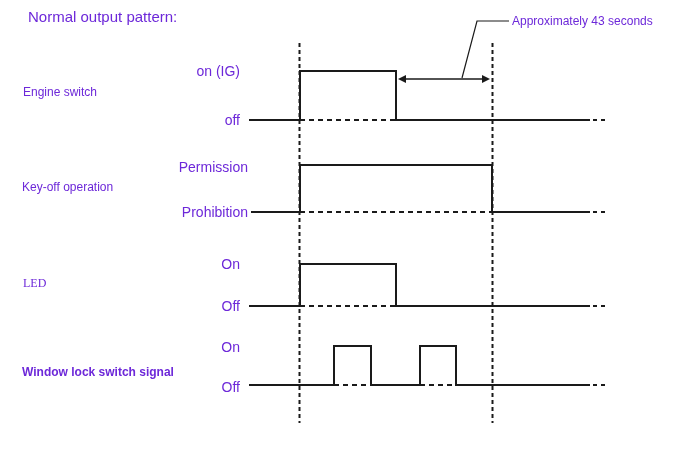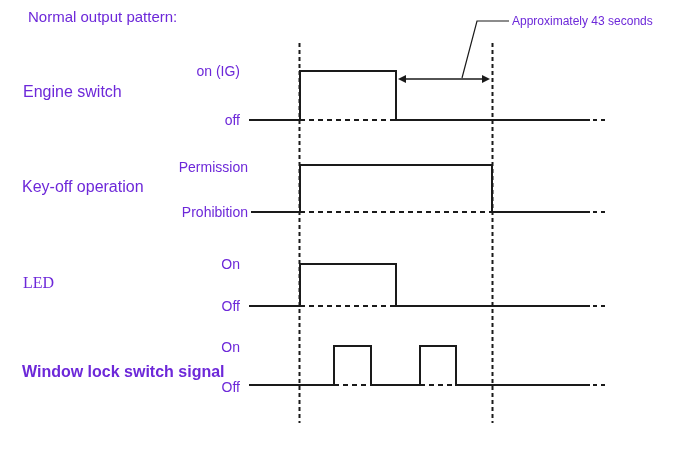--- a/index.html
+++ b/index.html
@@ -19,21 +19,21 @@
   .title {
     position: absolute;
     left: 28px;
     top: 8px;
     font-size: 15px;
     line-height: 17px;
     white-space: nowrap;
   }
   .cat-label {
     position: absolute;
-    font-size: 16px;
+    font-size: 12px;
     line-height: 14px;
     white-space: nowrap;
   }
   #cat-0 { left: 23px; top: 85px; }
   #cat-1 { left: 22px; top: 180px; }
   #cat-2 { left: 23px; top: 276px; font-family: Liberation Serif, serif; }
   #cat-3 { left: 22px; top: 365px; font-weight: bold; }
   .lvl-label {
     position: absolute;
     font-size: 14px;

